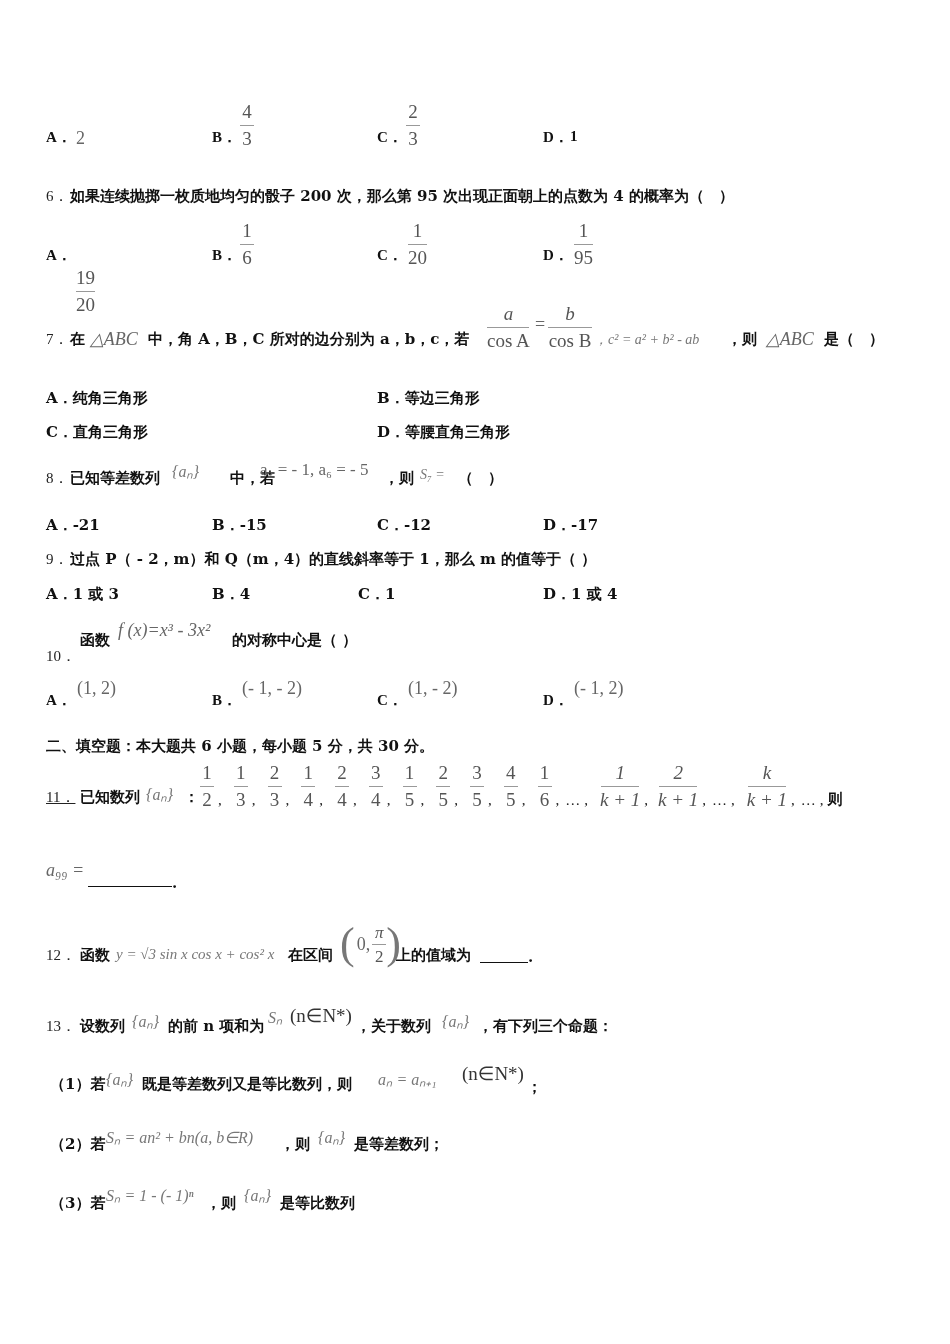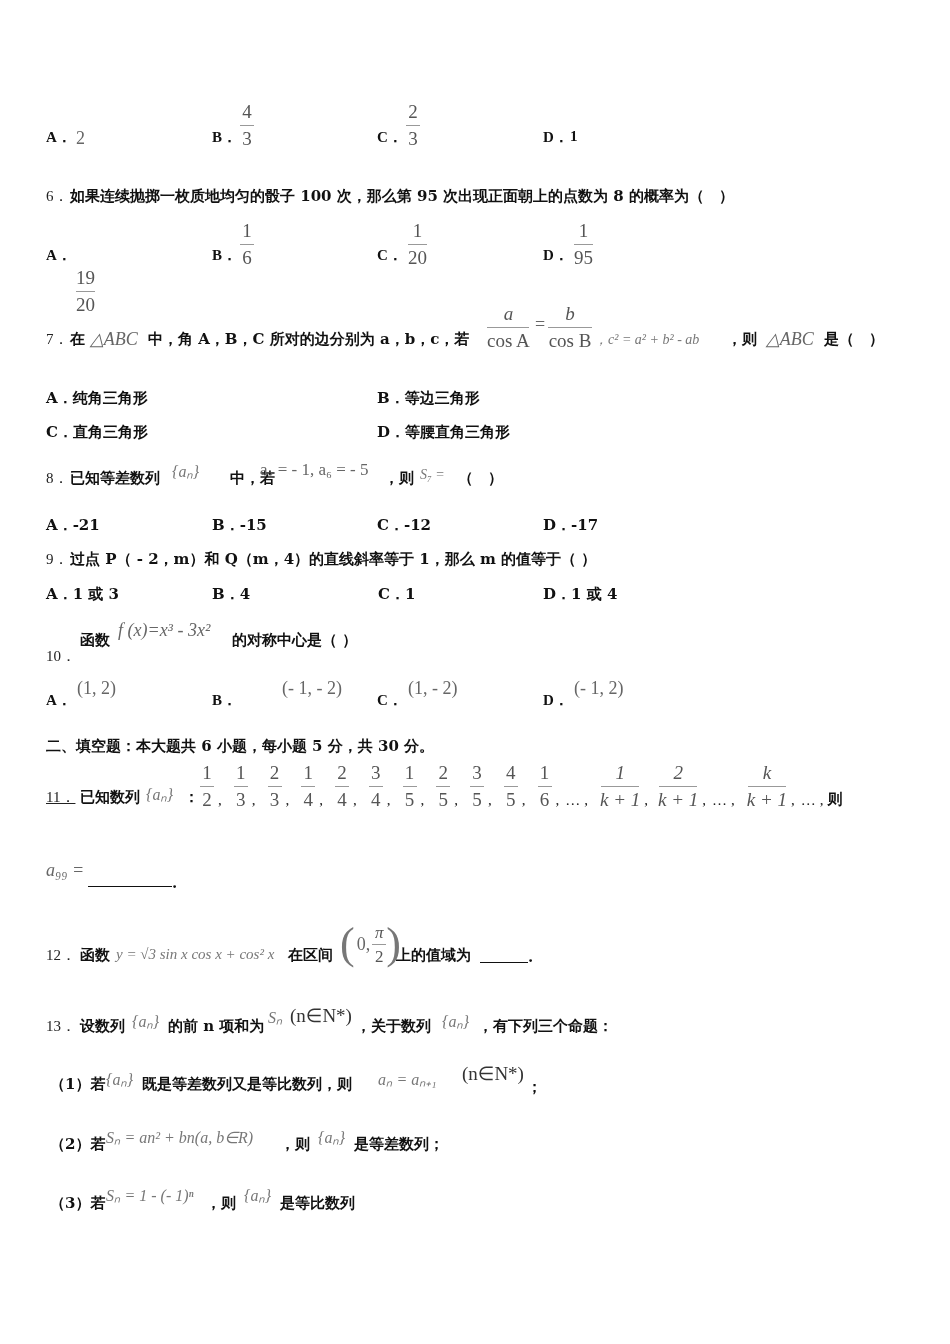--- a/index.html
+++ b/index.html
@@ -36,21 +36,21 @@
       <span class="bar"></span>
       <span>3</span>
   </div>
 
   <div class="abs lbl" style="left:543px;top:128px;">D．</div>
   <div class="abs lbl" style="left:570px;top:128px;">1</div>
 </div>
 
 <div>
   <div class="abs num" style="left:46px;top:187px;">6．</div>
-  <div class="abs txt" style="left:70px;top:187px;">如果连续抛掷一枚质地均匀的骰子 100 次，那么第 95 次出现正面朝上的点数为 8 的概率为（　）</div>
+  <div class="abs txt" style="left:70px;top:187px;">如果连续抛掷一枚质地均匀的骰子 200 次，那么第 95 次出现正面朝上的点数为 4 的概率为（　）</div>
 
   <div class="abs lbl" style="left:46px;top:246px;">A．</div>
   <div class="abs frac" style="left:76px;top:220px;margin-top:47px;">
     <span>19</span>
       <span class="bar"></span>
       <span>20</span>
   </div>
   <div class="abs lbl" style="left:212px;top:246px;">B．</div>
   <div class="abs frac" style="left:240px;top:220px;">
     <span>1</span>
@@ -112,34 +112,34 @@
   <div class="abs txt" style="left:212px;top:516px;"><span>B．</span><span>-15</span></div>
   <div class="abs txt" style="left:377px;top:516px;"><span>C．</span><span>-12</span></div>
   <div class="abs txt" style="left:543px;top:516px;"><span>D．</span><span>-17</span></div>
 </div>
 
 <div>
   <div class="abs num" style="left:46px;top:550px;">9．</div>
   <div class="abs txt" style="left:70px;top:550px;">过点 P（ - 2，m）和 Q（m，4）的直线斜率等于 1，那么 m 的值等于（ ）</div>
   <div class="abs txt" style="left:46px;top:585px;"><span>A．</span><span>1 或 3</span></div>
   <div class="abs txt" style="left:212px;top:585px;"><span>B．</span><span>4</span></div>
-  <div class="abs txt" style="left:378px;top:585px;"><span>C．</span><span>1</span></div>
+  <div class="abs txt" style="left:358px;top:585px;"><span>C．</span><span>1</span></div>
   <div class="abs txt" style="left:543px;top:585px;"><span>D．</span><span>1 或 4</span></div>
 </div>
 
 <div>
   <div class="abs num" style="left:46px;top:631px;margin-top:16px;">10．</div>
   <div class="abs txt" style="left:80px;top:631px;">函数</div>
   <div class="abs math" style="left:118px;top:620px;font-style:italic;">f (x)=x³ - 3x²</div>
   <div class="abs txt" style="left:232px;top:631px;">的对称中心是（ ）</div>
 
   <div class="abs lbl" style="left:46px;top:691px;">A．</div>
   <div class="abs math" style="left:77px;top:678px;">(1, 2)</div>
   <div class="abs lbl" style="left:212px;top:691px;">B．</div>
-  <div class="abs math" style="left:242px;top:678px;margin-left:40px;">(- 1, - 2)</div>
+  <div class="abs math" style="left:242px;top:678px;">(- 1, - 2)</div>
   <div class="abs lbl" style="left:377px;top:691px;">C．</div>
   <div class="abs math" style="left:408px;top:678px;">(1, - 2)</div>
   <div class="abs lbl" style="left:543px;top:691px;">D．</div>
   <div class="abs math" style="left:574px;top:678px;">(- 1, 2)</div>
 </div>
 
 <div class="abs txt" style="left:46px;top:737px;">二、填空题：本大题共 6 小题，每小题 5 分，共 30 分。</div>
 
 <div>
   <div class="abs num" style="left:46px;top:788px;text-decoration:underline;">11．</div>

